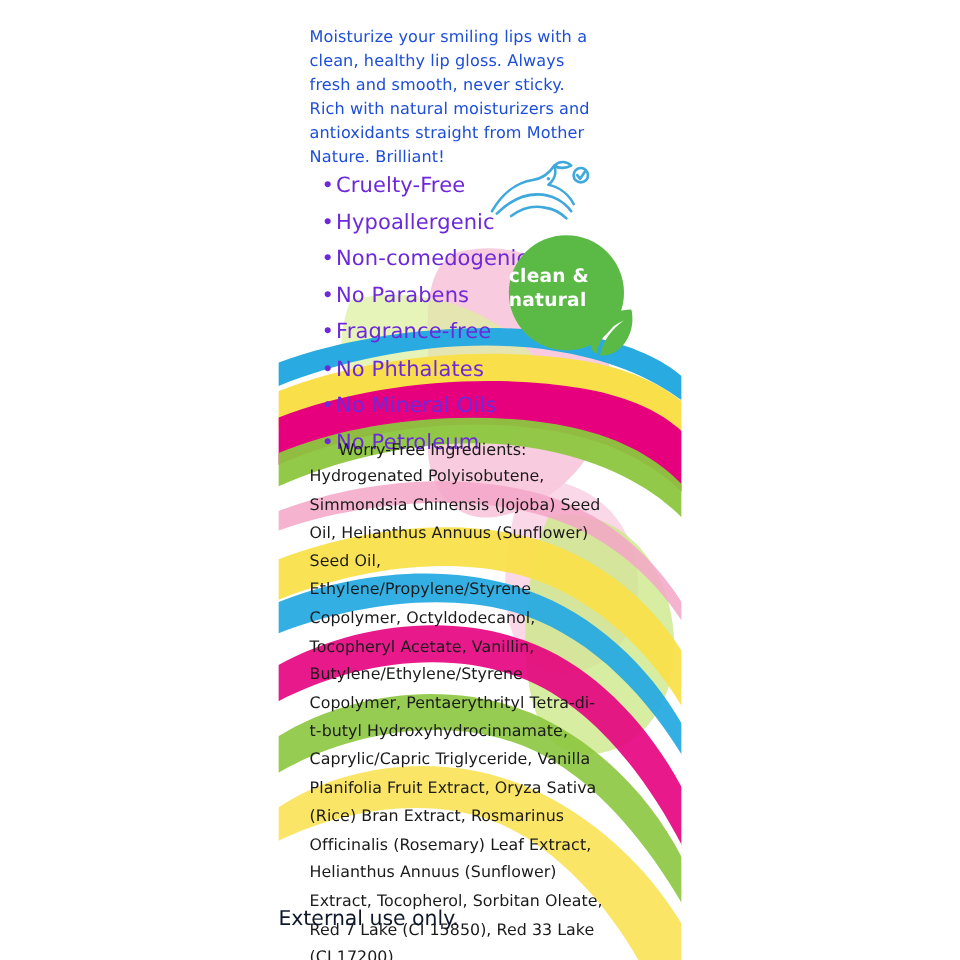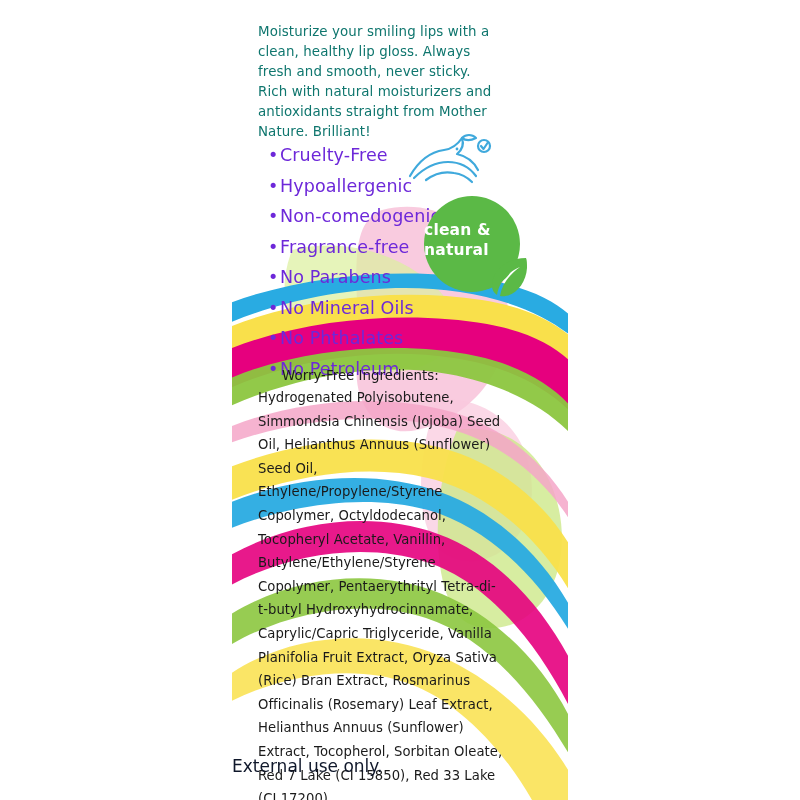--- a/index.html
+++ b/index.html
@@ -43,21 +43,21 @@
     z-index: 5;
     padding: 0;
   }
   .intro {
     position: absolute;
     left: 26px;
     top: 22px;
     width: 238px;
     font-size: 13.4px;
     line-height: 20px;
-    color: #0f766e;
+    color: #1d4ed8;
     letter-spacing: 0.1px;
   }
   .bullets {
     position: absolute;
     left: 36px;
     top: 140px;
     width: 230px;
   }
   .bullet {
     font-size: 17.5px;
@@ -177,24 +177,24 @@
     </svg>
 
     <div id="content">
 
       <div class="intro">Moisturize your smiling lips with a clean, healthy lip gloss. Always fresh and smooth, never sticky. Rich with natural moisturizers and antioxidants straight from Mother Nature. Brilliant!</div>
 
       <div class="bullets">
         <div class="bullet"><span class="dot">•</span><span>Cruelty-Free</span></div>
         <div class="bullet"><span class="dot">•</span><span>Hypoallergenic</span></div>
         <div class="bullet"><span class="dot">•</span><span>Non-comedogenic</span></div>
+        <div class="bullet"><span class="dot">•</span><span>No Parabens</span></div>
         <div class="bullet"><span class="dot">•</span><span>Fragrance-free</span></div>
-        <div class="bullet"><span class="dot">•</span><span>No Parabens</span></div>
+        <div class="bullet"><span class="dot">•</span><span>No Phthalates</span></div>
         <div class="bullet"><span class="dot">•</span><span>No Mineral Oils</span></div>
-        <div class="bullet"><span class="dot">•</span><span>No Phthalates</span></div>
         <div class="bullet"><span class="dot">•</span><span>No Petroleum</span></div>
       </div>
 
       <svg id="bunny" viewBox="0 0 90 58">
         <g fill="none" stroke="#3fa9dc" stroke-width="2.2" stroke-linecap="round" stroke-linejoin="round">
           <path d="M6 44 C 14 30, 26 20, 40 18 C 48 17, 54 12, 58 6 C 60 12, 58 18, 53 22 C 62 24, 70 30, 74 38"></path>
           <path d="M10 46 C 20 36, 32 30, 44 30 C 56 30, 66 36, 72 44"></path>
           <path d="M22 48 C 30 42, 40 39, 50 41 C 58 42, 64 46, 68 50"></path>
           <path d="M58 6 C 62 2, 68 2, 72 6 C 68 8, 62 9, 58 6"></path>
           <circle cx="80" cy="14" r="6"></circle>

